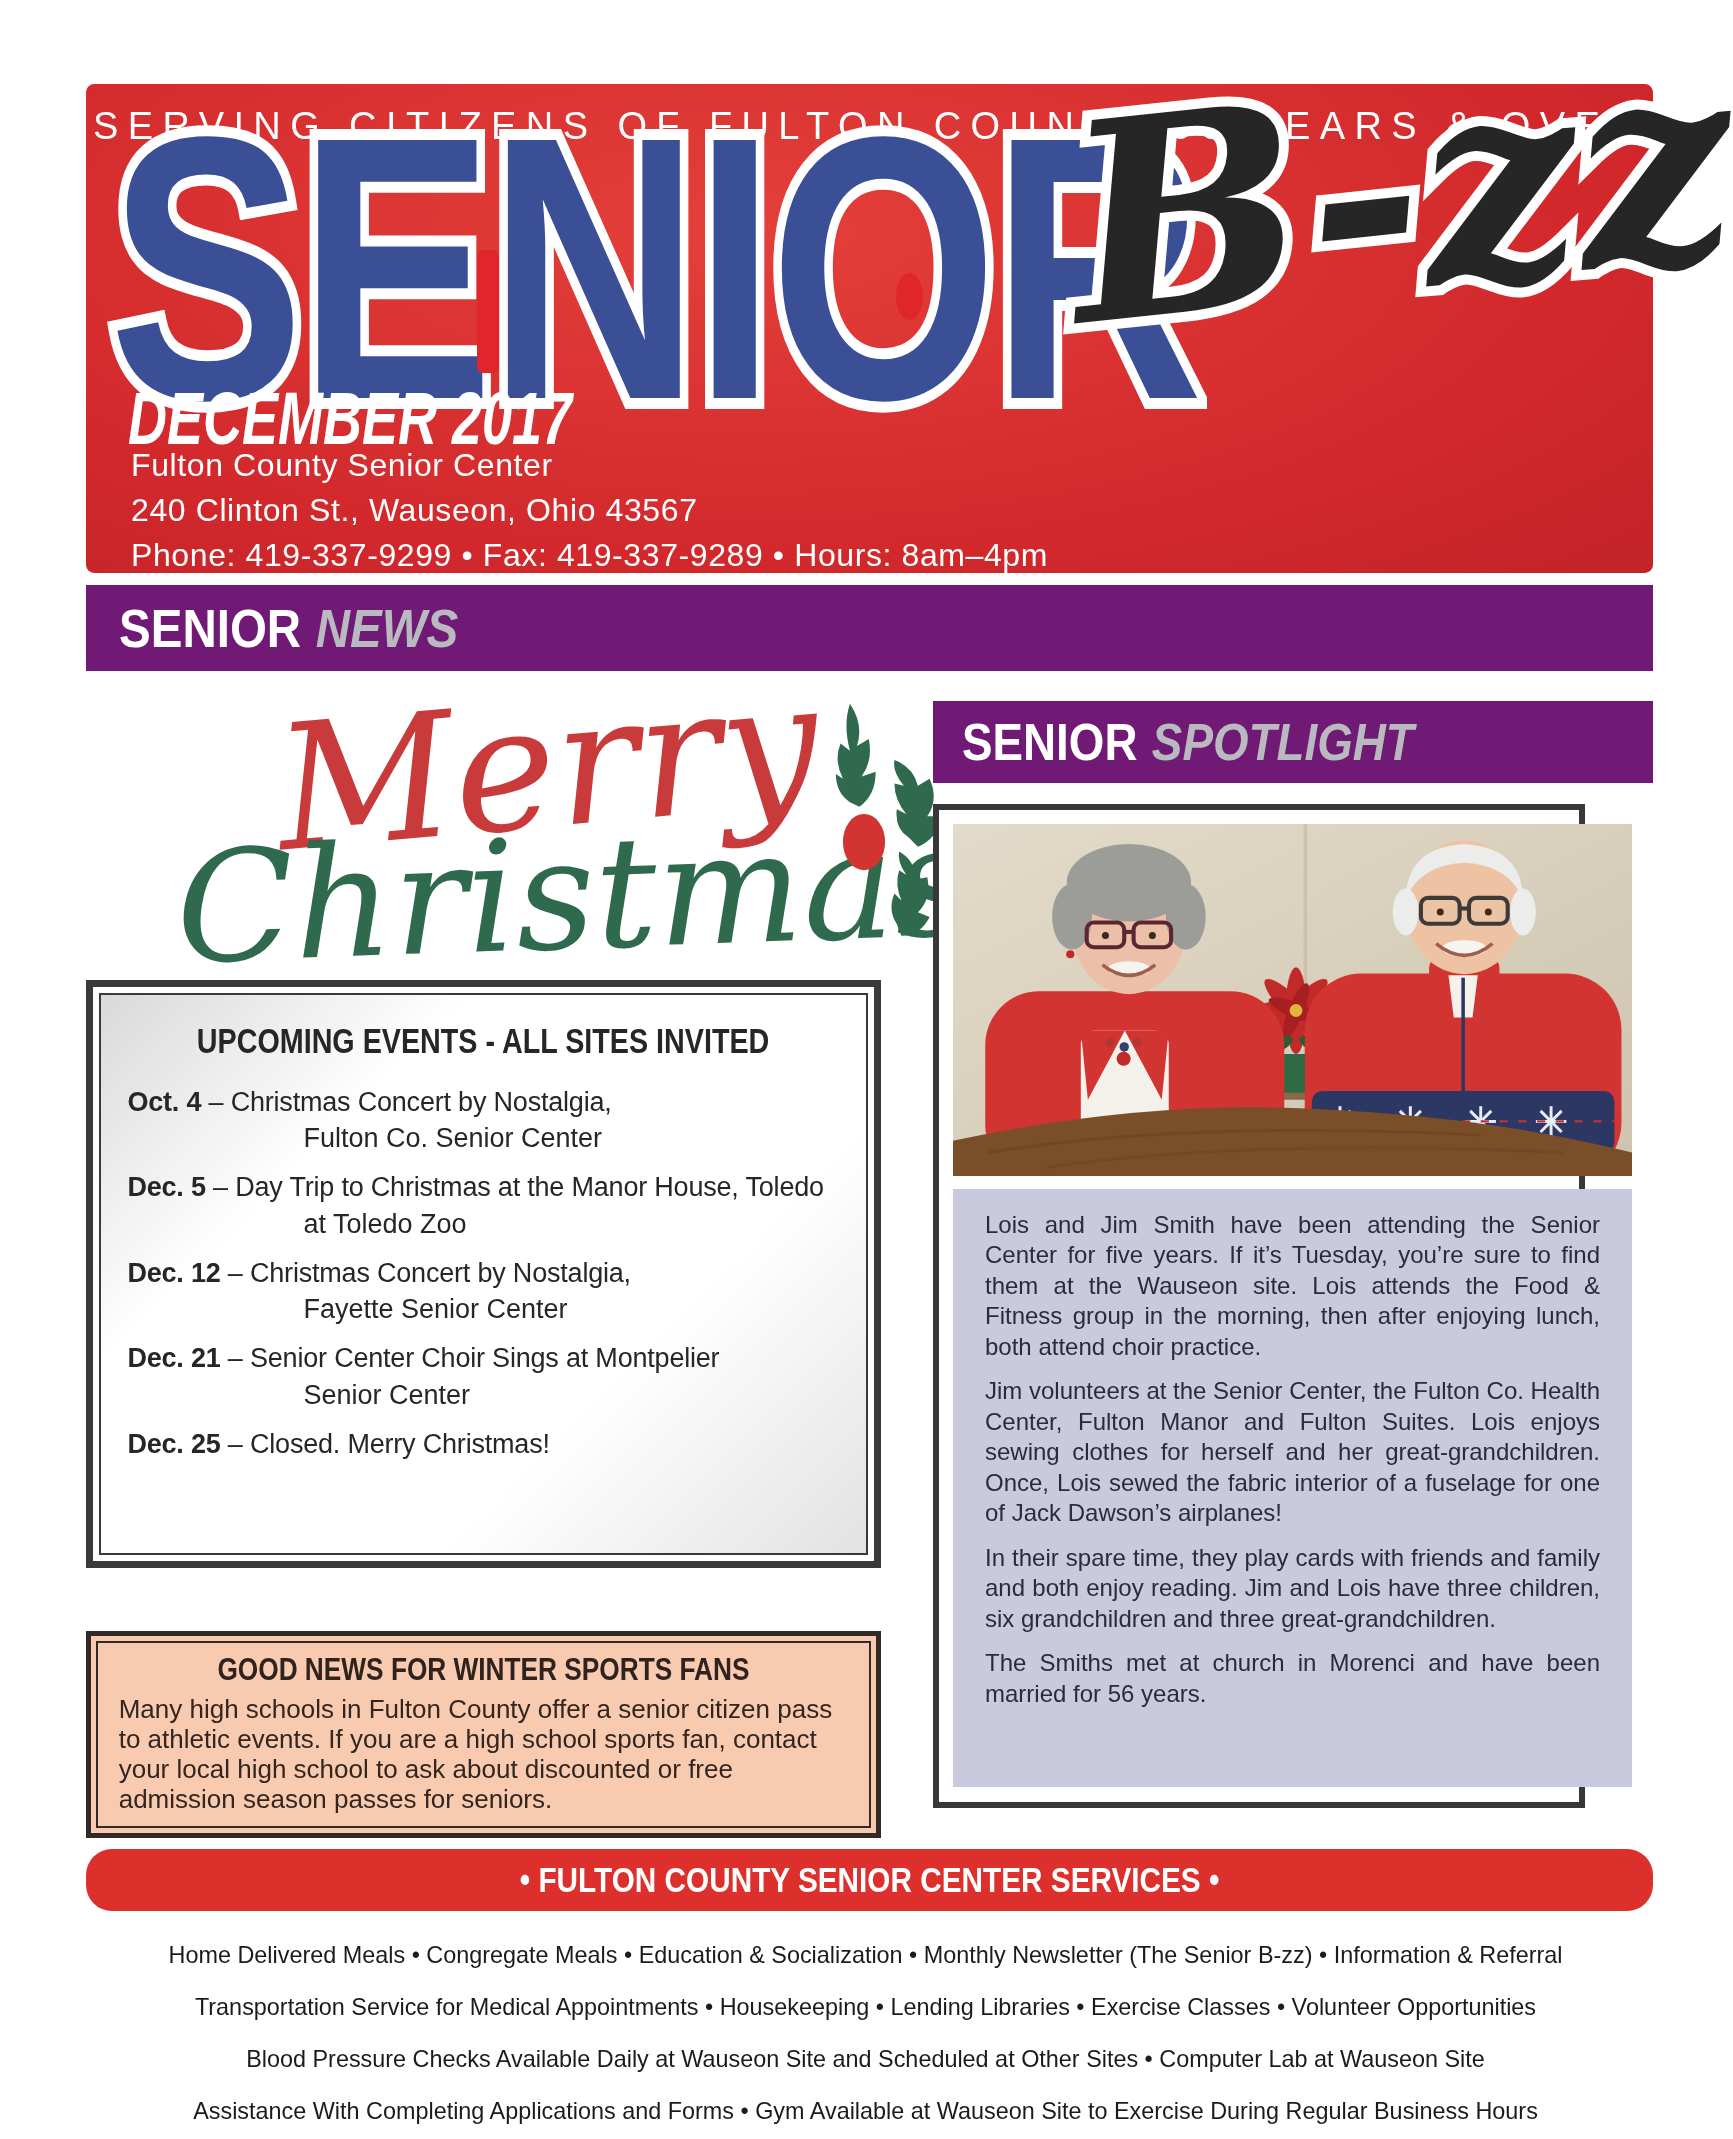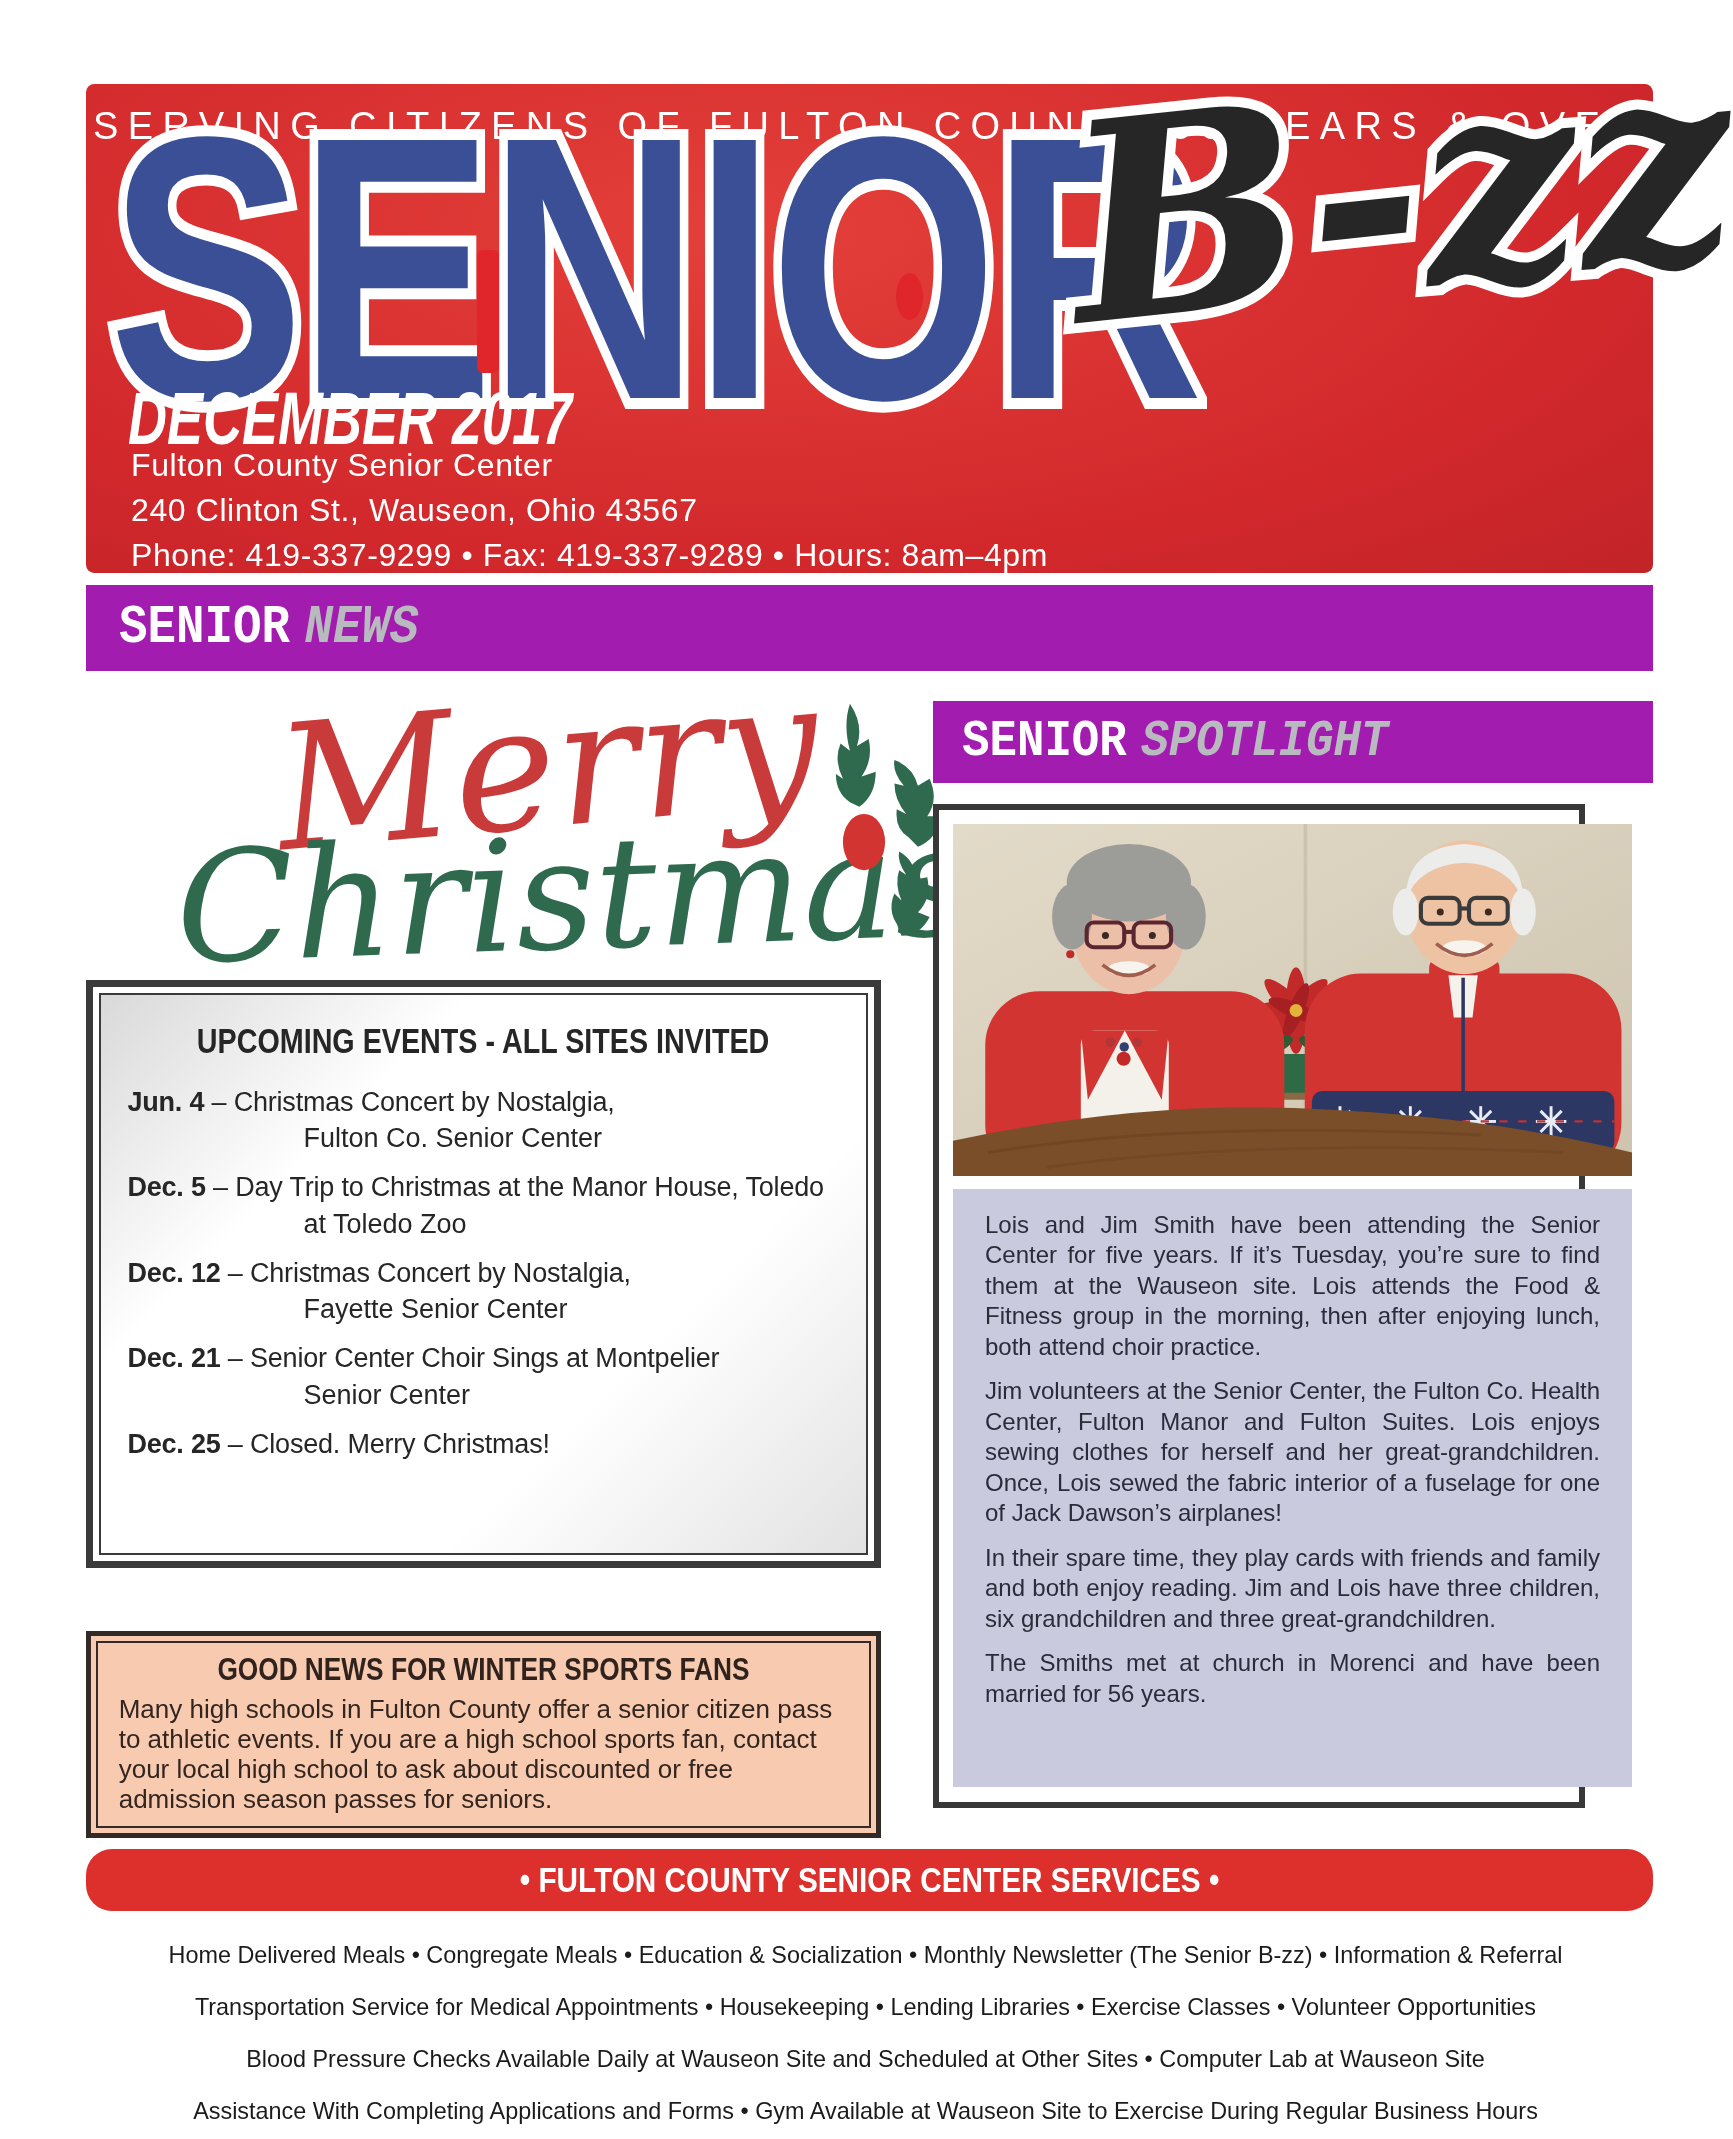--- a/index.html
+++ b/index.html
@@ -51,21 +51,21 @@
   .issue-date {
     position:absolute; left:42px; top:291px;
     color:#ffffff; font-size:75px; font-weight:bold; font-style:italic;
     white-space:nowrap; transform:scaleX(0.72); transform-origin:left top;
   }
   .mast-lines { position:absolute; left:45px; top:359px; color:#ffffff; }
   .mast-lines div { font-size:32px; line-height:45px; letter-spacing:0.6px; white-space:nowrap; }
 
   
   .section-banner {
-    background:#a21caf; overflow:hidden; white-space:nowrap;font-family:Liberation Mono, monospace;
+    background:#701a75; overflow:hidden; white-space:nowrap;
   }
   .banner-inner { display:inline-block; transform:scaleX(0.88); transform-origin:left center; }
   .banner-w1 { color:#ffffff; font-weight:bold; }
   .banner-w2 { color:#b9bac0; font-weight:bold; font-style:italic; margin-left:16.4px; }
   .news-banner { left:86px; top:585px; width:1567px; height:86px; line-height:86px; padding-left:33px; font-size:54px; }
   .spot-banner { left:933px; top:701px; width:720px; height:82px; line-height:82px; padding-left:29px; font-size:52px; }
 
   
   .greeting { left:176px; top:674px; width:750px; height:305px; }
   .script-word {
@@ -169,21 +169,21 @@
     <ellipse cx="70" cy="128" rx="18" ry="24" fill="#d23431"></ellipse>
   </svg>
 </div>
 
 <div class="abs dbl-outer events-box">
   <div class="dbl-inner events-inner">
     <div class="box-title events-title">
       <span>UPCOMING EVENTS - ALL SITES INVITED</span>
     </div>
     <div class="events-list">
-      <div class="event"><span class="ev-date">Jun. 4</span><span> – Christmas Concert by Nostalgia,</span></div>
+      <div class="event"><span class="ev-date">Oct. 4</span><span> – Christmas Concert by Nostalgia,</span></div>
       <div class="event-cont">Fulton Co. Senior Center</div>
       <div class="event"><span class="ev-date">Dec. 5</span><span> – Day Trip to Christmas at the Manor House, Toledo</span></div>
       <div class="event-cont"></div>
       <div class="event-cont">at Toledo Zoo</div>
       <div class="event"><span class="ev-date">Dec. 12</span><span> – Christmas Concert by Nostalgia,</span></div>
       <div class="event-cont">Fayette Senior Center</div>
       <div class="event"><span class="ev-date">Dec. 21</span><span> – Senior Center Choir Sings at Montpelier</span></div>
       <div class="event-cont">Senior Center</div>
       <div class="event"><span class="ev-date">Dec. 25</span><span> – Closed. Merry Christmas!</span></div>
       <div class="event-cont"></div>

